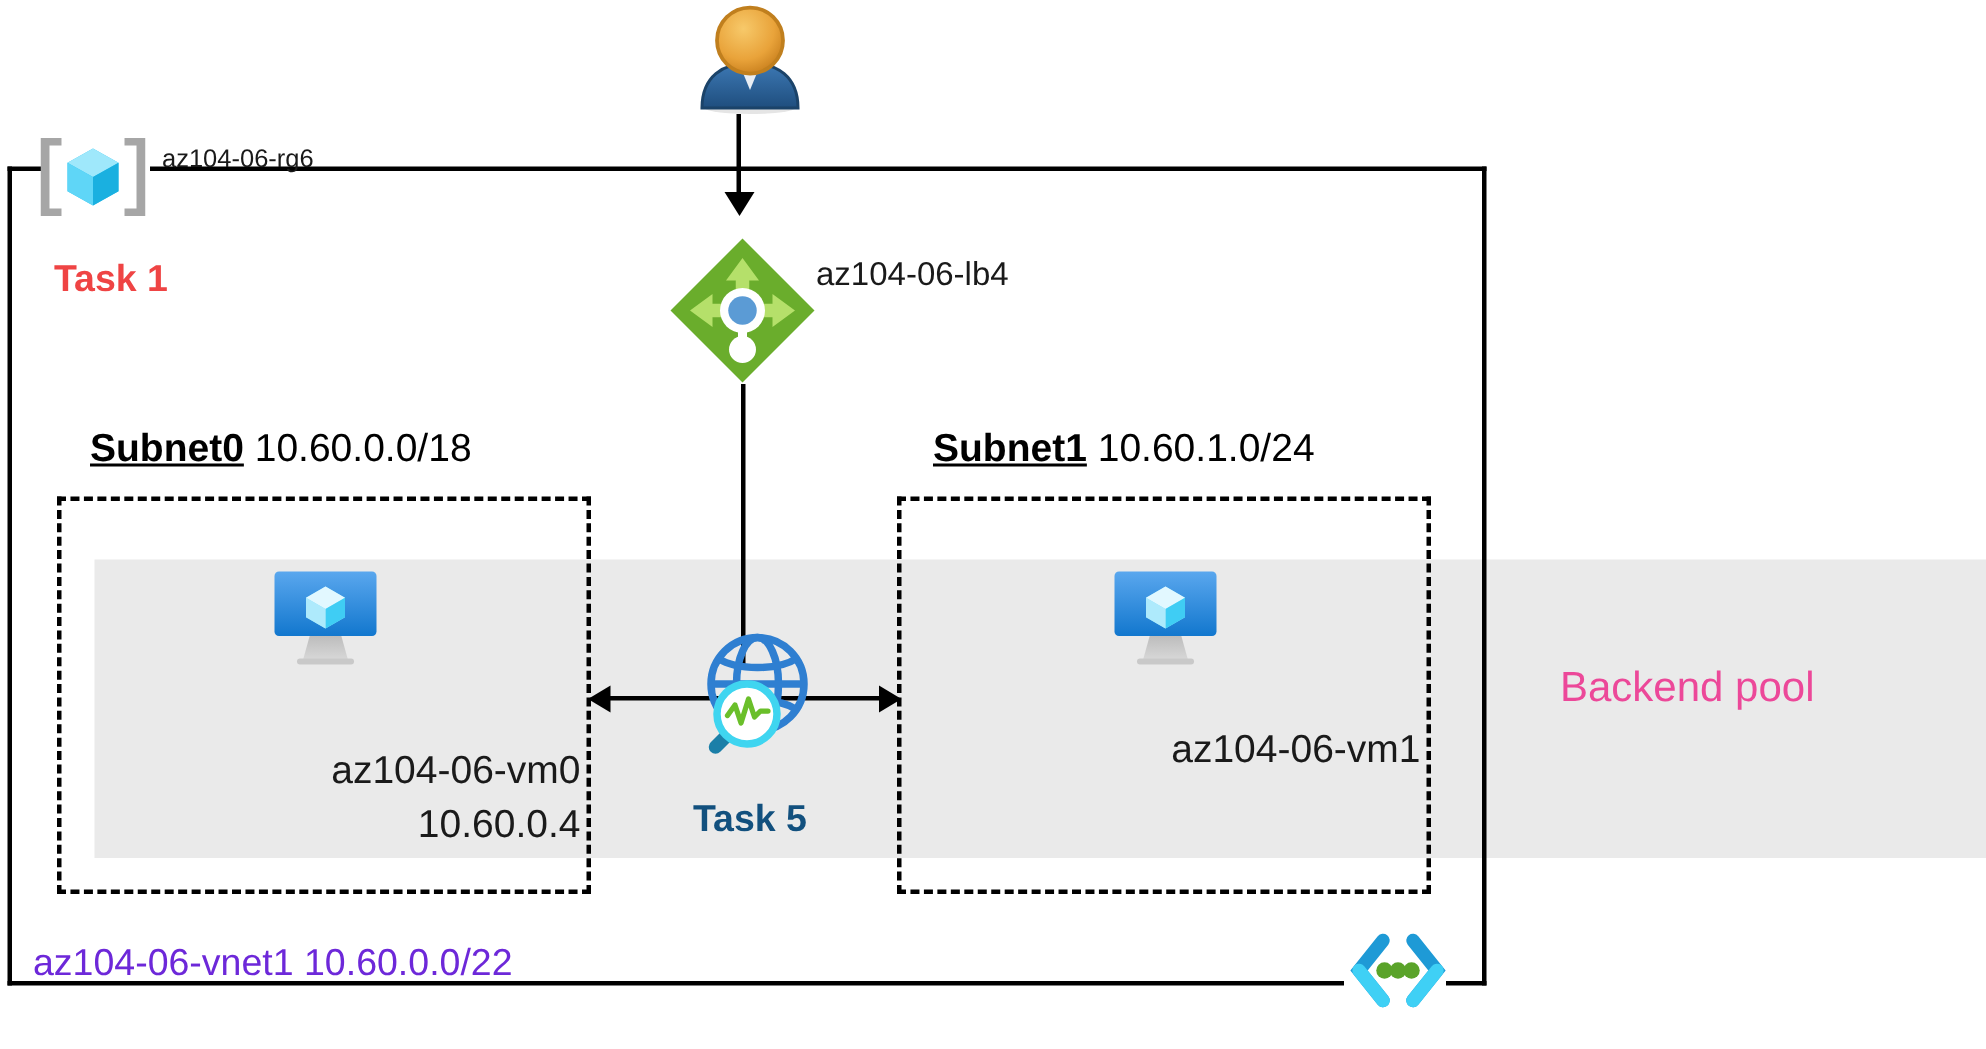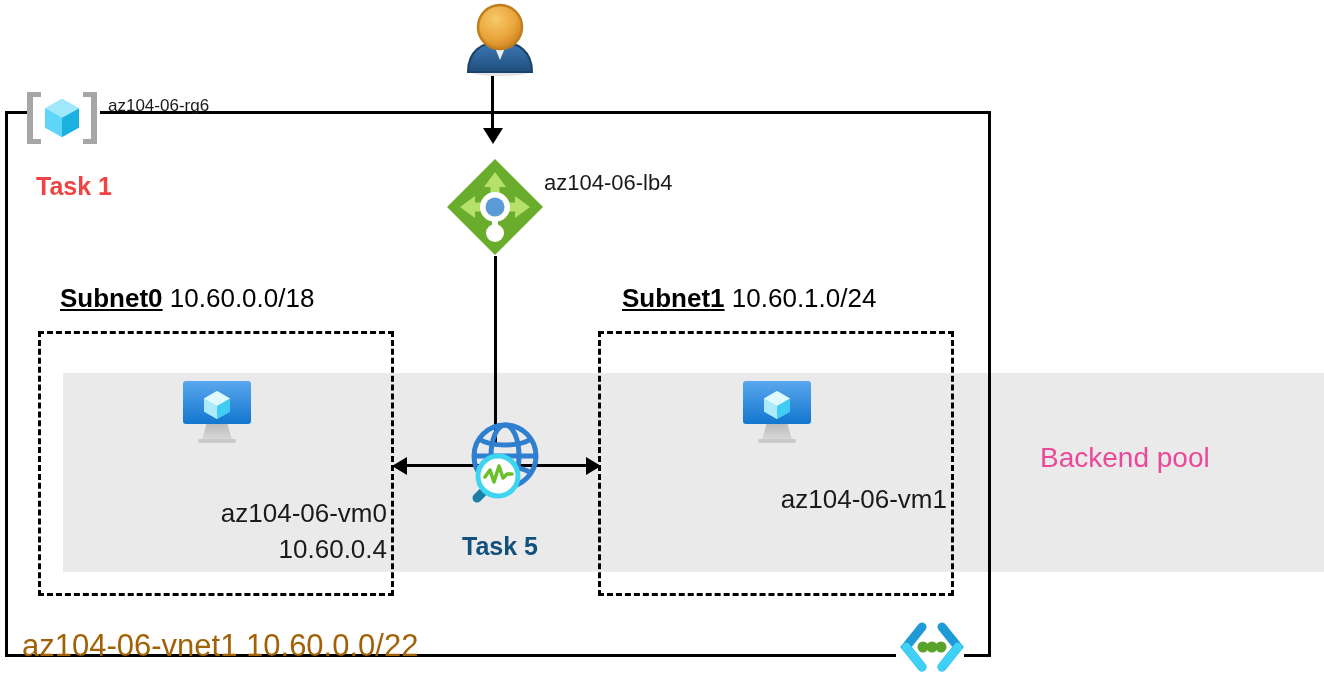--- a/index.html
+++ b/index.html
@@ -153,22 +153,22 @@
     width: 0; height: 0;
     border-top: 9px solid transparent;
     border-bottom: 9px solid transparent;
     border-left: 15px solid #000000;
   }
 
   
   .vnet-label {
     left: 22px;
     top: 628px;
-    font-size: 31px;
-    color: #a16207;
+    font-size: 25px;
+    color: #6d28d9;
     white-space: nowrap;
   }
   .vnet-icon { left: 896px; top: 620px; width: 72px; height: 54px; }
 </style>
 </head>
 <body>
 
 <div id="canvas">
 
   <div class="abs backend-band"></div>

